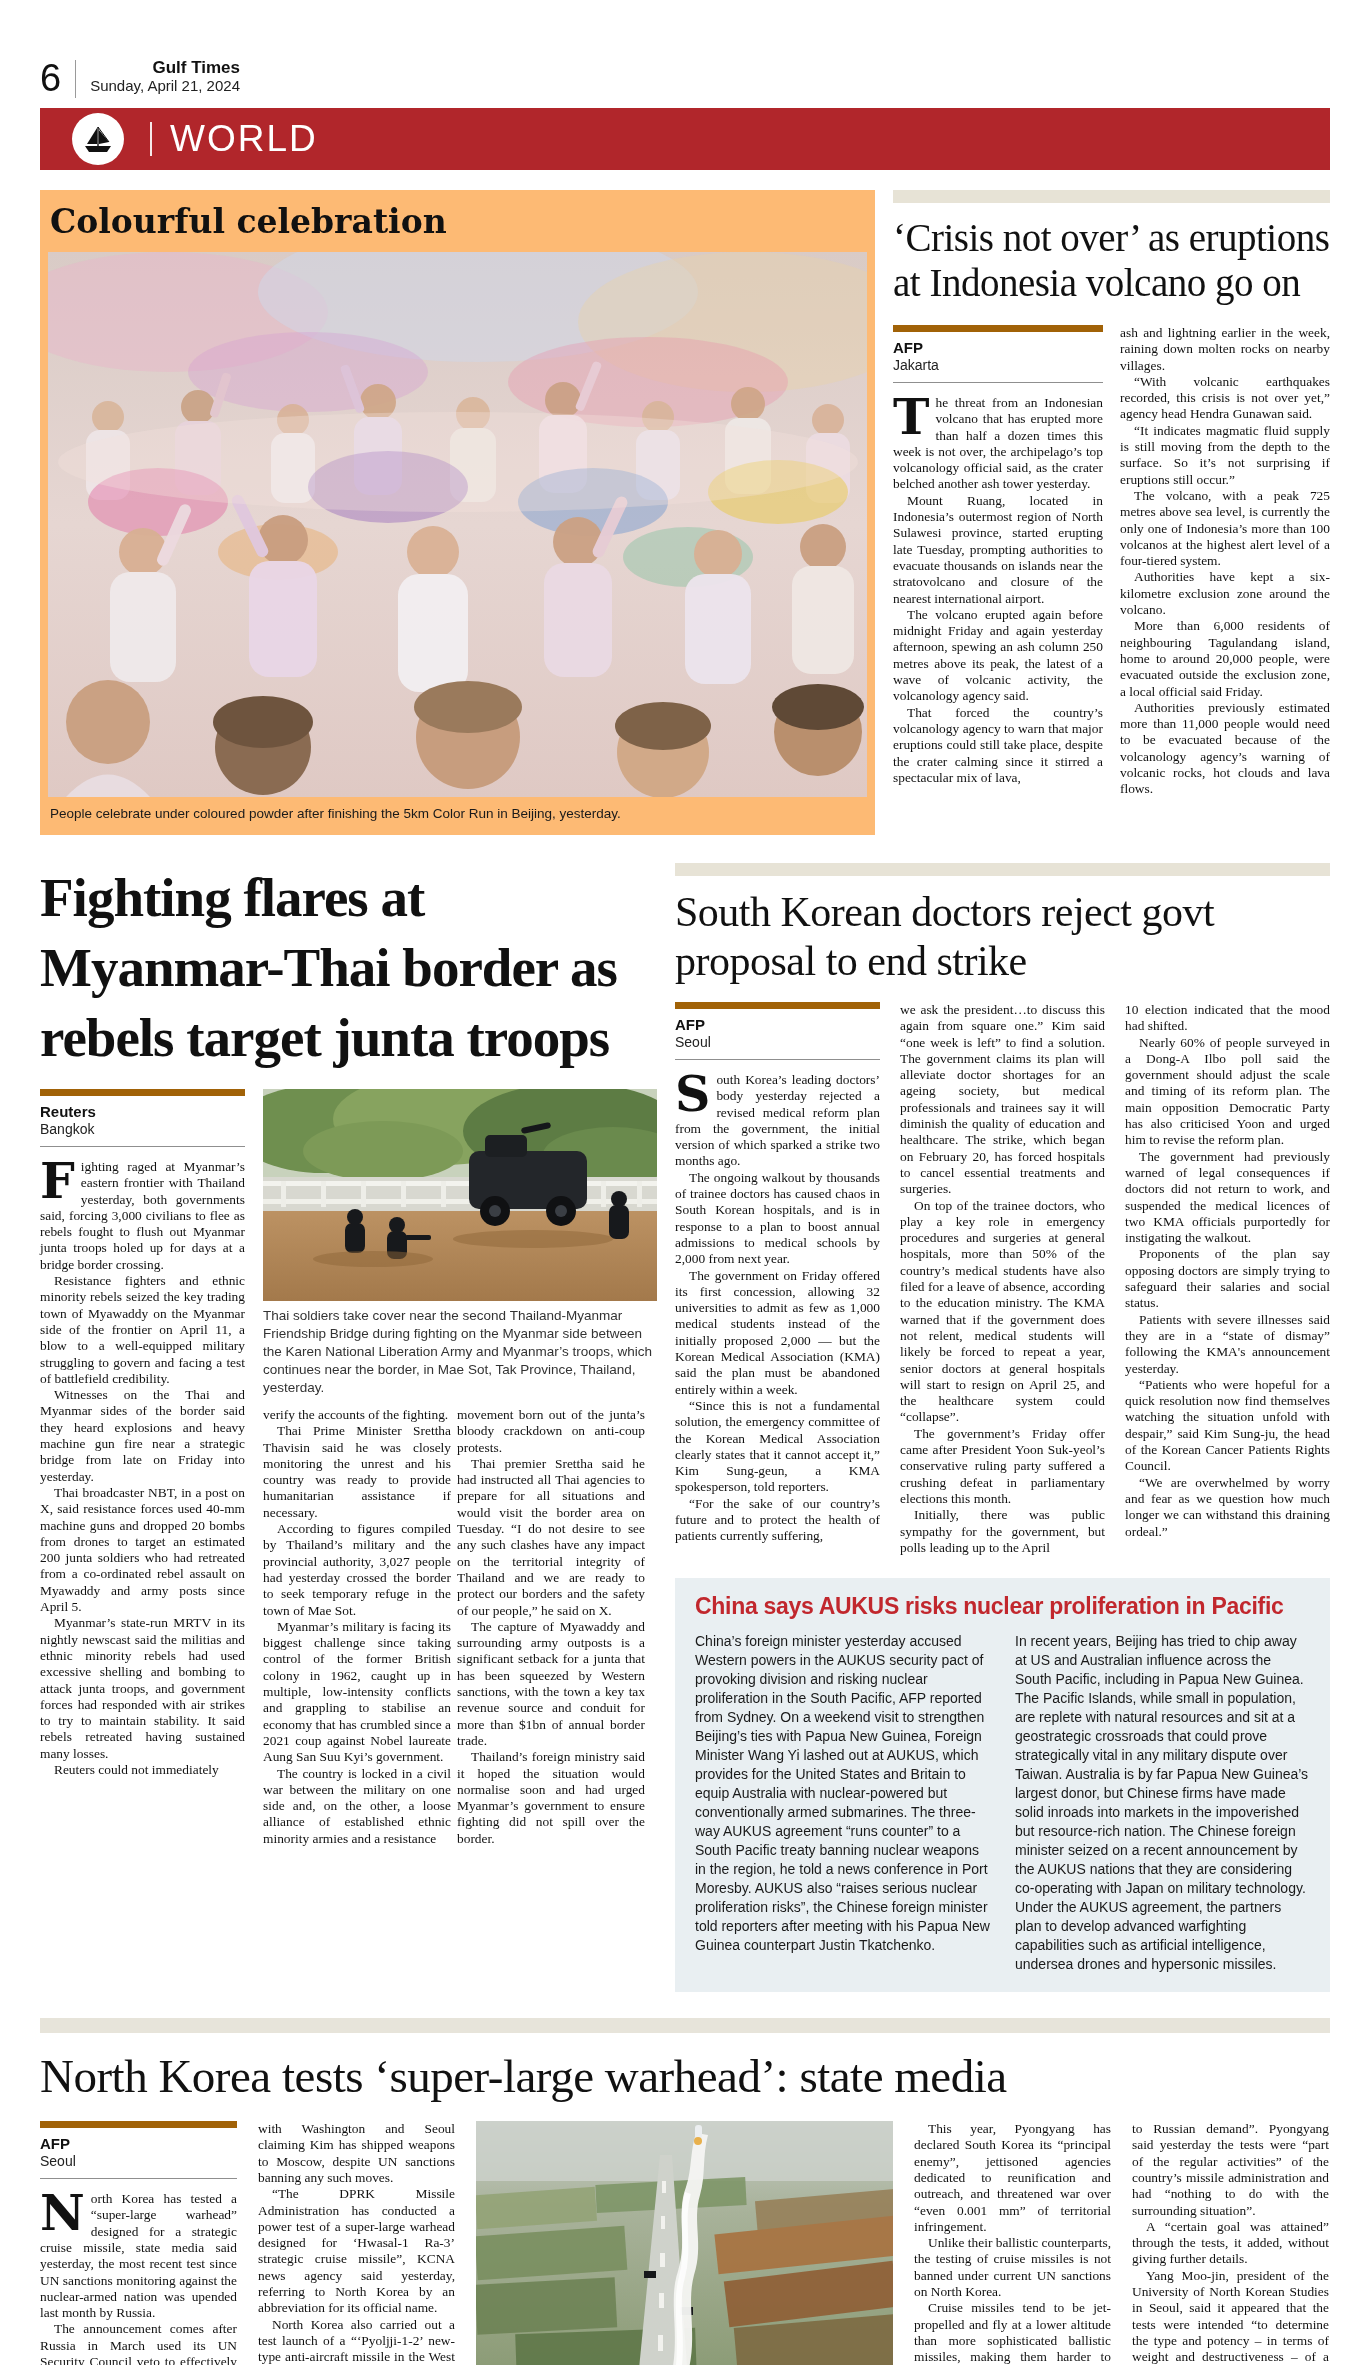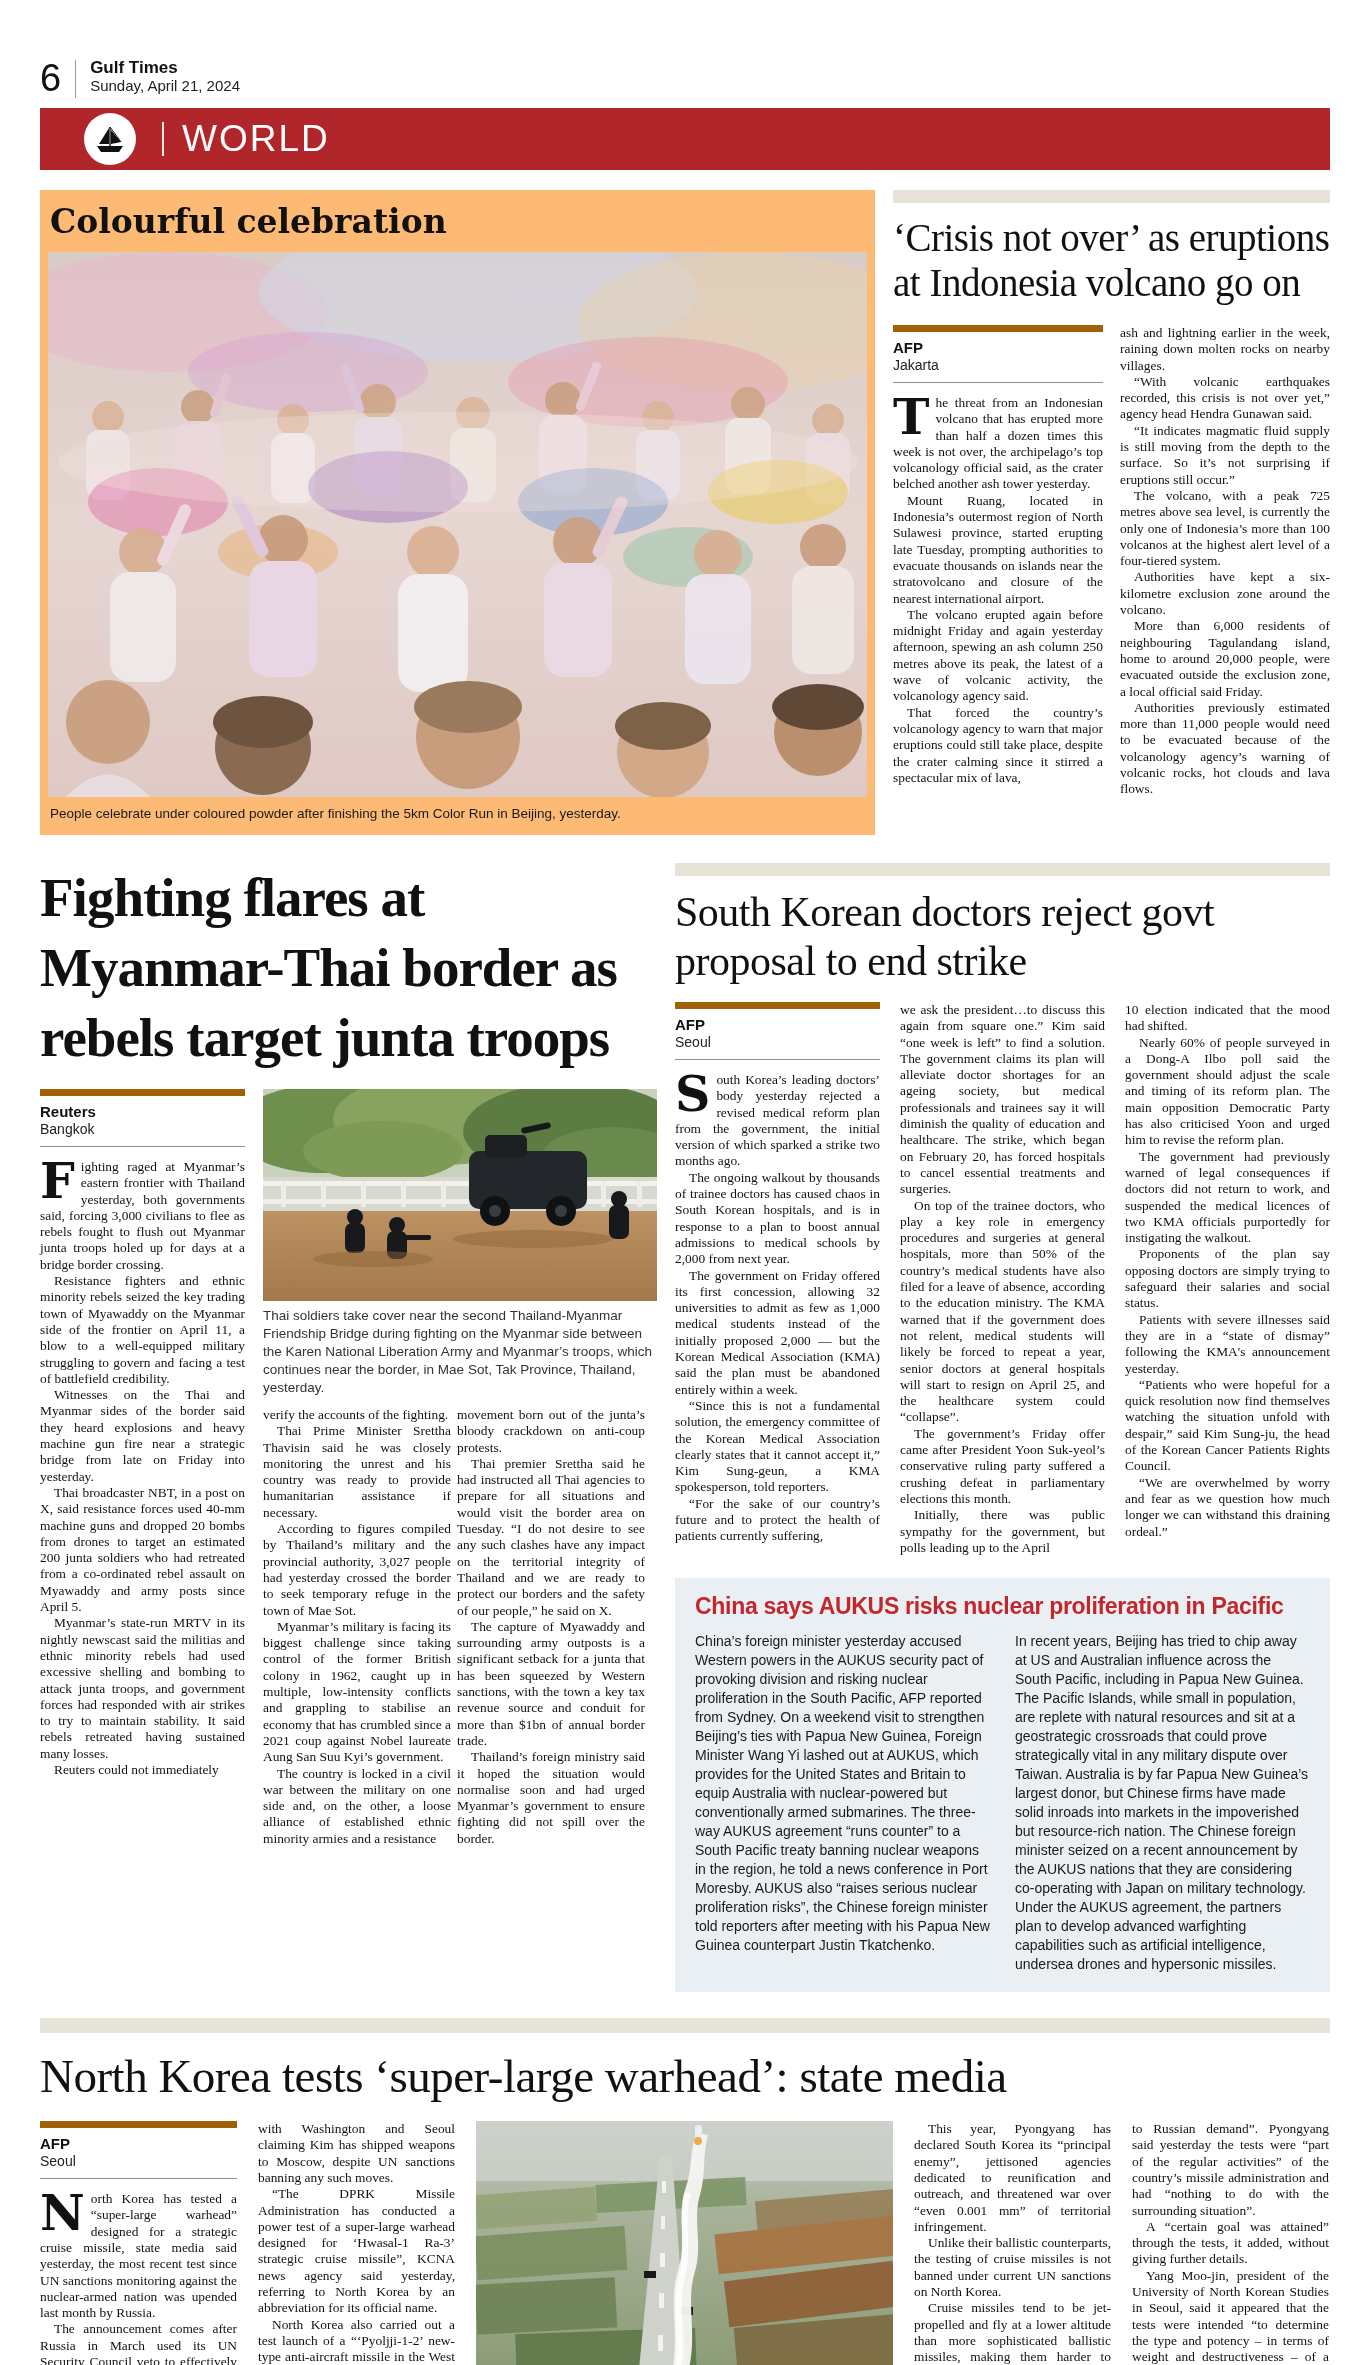--- a/index.html
+++ b/index.html
@@ -4,24 +4,24 @@
 <style>
   * { box-sizing: border-box; }
   html,body { margin:0; padding:0; background:#ffffff; }
   body { width:1351px; font-family:"Liberation Serif", serif; color:#111; }
   .page { width:1290px; margin-left:40px; padding-top:58px; }
 
   
   .masthead { display:flex; align-items:flex-start; gap:14px; margin-bottom:10px; }
   .pagenum { font-family:"Liberation Sans", sans-serif; font-size:38px; line-height:40px; color:#111; }
   .mast-divider { width:1px; height:38px; background:#9a9a9a; margin-top:2px; }
-  .pub { font-family:"Liberation Sans", sans-serif; font-weight:bold; font-size:17px; line-height:19px; }
+  .pub { font-family:"Liberation Sans", sans-serif; font-weight:bold; font-size:17px; line-height:19px;text-align:right; }
   .date { font-family:"Liberation Sans", sans-serif; font-size:15px; line-height:18px; color:#222; }
 
-  .section-banner { height:62px; background:#b1262b; display:flex; align-items:center; padding-left:44px; margin-bottom:20px; }
+  .section-banner { height:62px; background:#b1262b; display:flex; align-items:center; padding-left:32px; margin-bottom:20px; }
   .logo-circle { width:52px; height:52px; border-radius:50%; background:#ffffff; display:flex; align-items:center; justify-content:center; }
   .banner-sep { width:2px; height:34px; background:#ffffff; margin:0 18px 0 26px; opacity:.9; }
   .section-title { color:#ffffff; font-family:"Liberation Sans", sans-serif; font-size:37px; letter-spacing:2px; font-weight:400; }
 
   
   .kicker-bar { height:13px; background:#e7e3d6; margin-bottom:12px; }
   .byline { border-top:7px solid #a16207; border-bottom:1px solid #8f8f8f; padding:7px 0 8px 0; margin-bottom:12px; }
   .byline .src { display:block; font-family:"Liberation Sans", sans-serif; font-weight:bold; font-size:15px; line-height:17px; }
   .byline .city { display:block; font-family:"Liberation Sans", sans-serif; font-size:14px; line-height:18px; color:#222; }
   .bodycol p { margin:0; font-size:13.4px; line-height:16.3px; text-align:justify; text-indent:14px; }

